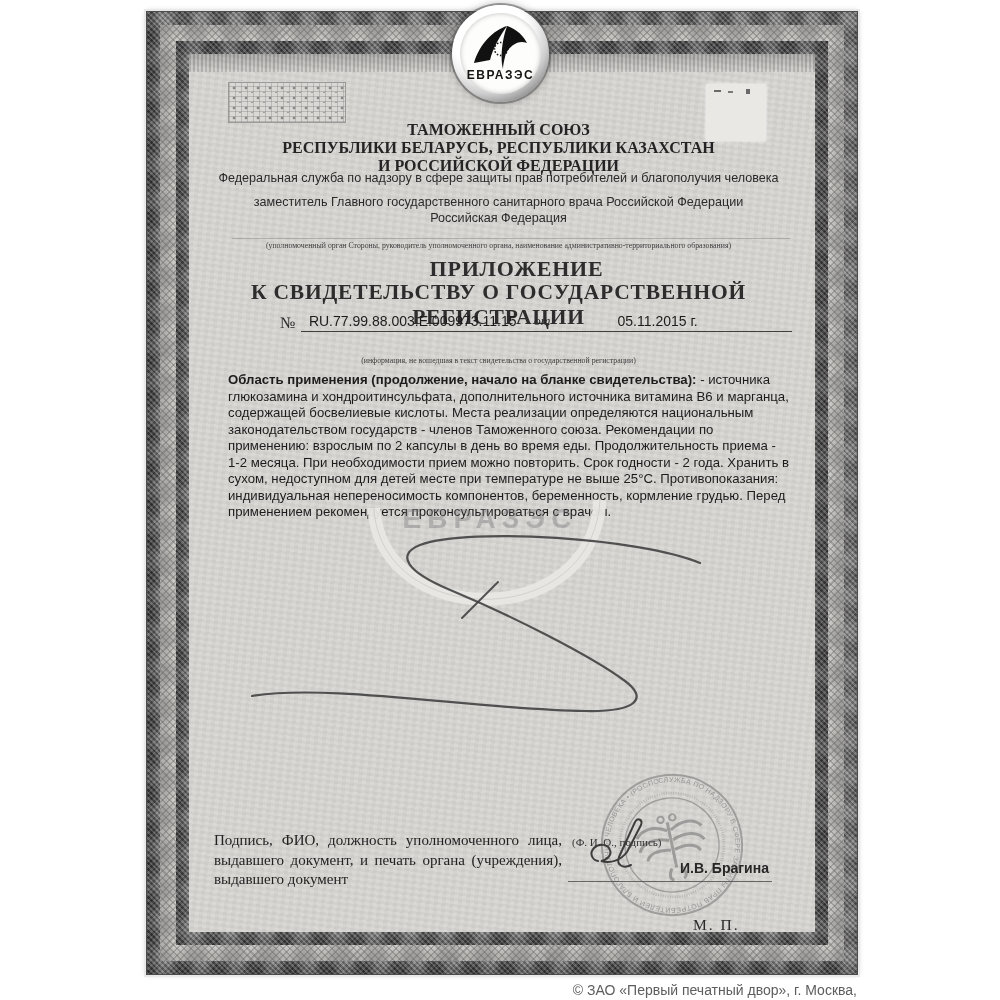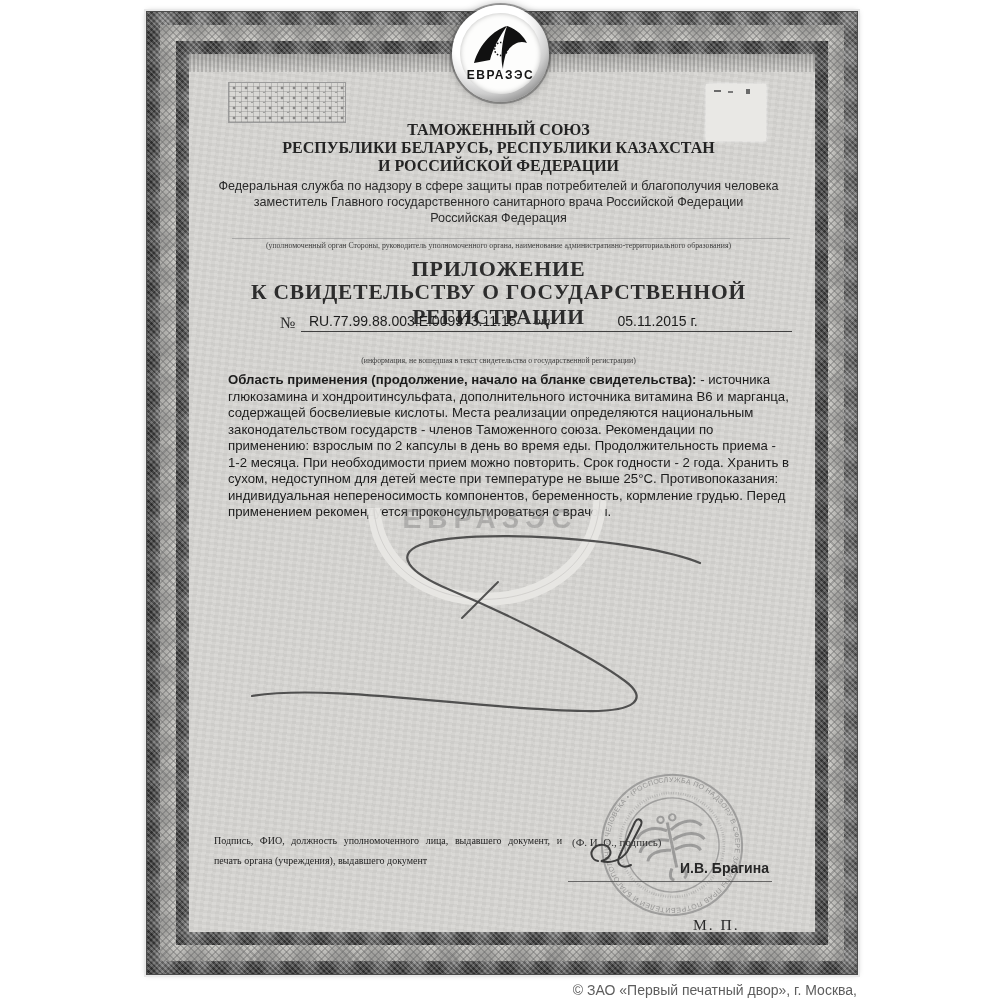--- a/index.html
+++ b/index.html
@@ -59,41 +59,41 @@
   .logo-text{position:absolute;left:0;right:0;bottom:13px;text-align:center;
     font:bold 12px/12px "Liberation Sans",sans-serif;letter-spacing:1.5px;color:#161616;}
 
   
   .centered{position:absolute;left:190px;width:617px;text-align:center;}
   .org-line{font-family:"Liberation Serif",serif;font-weight:bold;font-size:16px;line-height:18px;color:#242424;}
   .agency-line{font-size:12.6px;line-height:16px;color:#2a2a2a;}
   .tiny-caption{font-family:"Liberation Serif",serif;font-size:7.8px;color:#3c3c3c;}
   .blank-rule{position:absolute;left:232px;top:238px;width:558px;height:1px;background:#8d8d8d;opacity:.55;}
   .title-line{font-family:"Liberation Serif",serif;font-weight:bold;color:#2d2d2d;letter-spacing:.8px;}
-  .title-1{top:256px;font-size:22px;}
+  .title-1{top:256px;font-size:22px;padding-left:18px;}
   .title-2{top:280px;font-size:21.5px;}
 
   .reg-row{position:absolute;left:280px;top:313px;width:512px;display:flex;align-items:flex-end;}
   .reg-no{font-family:"Liberation Serif",serif;font-size:16px;color:#2a2a2a;padding-right:6px;}
   .reg-line{flex:1;display:flex;align-items:flex-end;border-bottom:1.5px solid #3f3f3f;padding-bottom:2px;}
   .reg-number{flex:2.6;text-align:center;font-size:14px;color:#1c1c1c;}
   .reg-from{font-family:"Liberation Serif",serif;font-size:13.5px;color:#2a2a2a;padding:0 10px;font-style:italic;}
   .reg-date{flex:1.6;text-align:right;font-size:14px;color:#1c1c1c;}
   .reg-tail{flex:1.1;}
 
   .body-block{position:absolute;left:228px;top:372px;width:562px;font-size:13.2px;line-height:16.5px;color:#1c1c1c;}
   .body-heading{font-weight:bold;}
 
   .watermark-text{position:absolute;left:380px;top:504px;width:220px;text-align:center;
     font:bold 28px/30px "Liberation Sans",sans-serif;letter-spacing:6px;color:rgba(118,118,118,.40);}
 
   .abs-svg{position:absolute;}
 
   .sign-note{position:absolute;left:214px;top:831px;width:348px;text-align:justify;
-    font-family:"Liberation Serif",serif;font-size:10px;line-height:19.5px;color:#222;}
+    font-family:"Liberation Serif",serif;font-size:15px;line-height:19.5px;color:#222;}
   .approver-name{position:absolute;left:680px;top:860px;font-size:14px;font-weight:600;color:#262626;}
   .fio-rule{position:absolute;left:568px;top:881px;width:204px;height:1px;background:#4a4a4a;opacity:.8;}
   .fio-caption{position:absolute;left:572px;top:836px;font-family:"Liberation Serif",serif;font-size:11px;color:#333;}
   .mp-mark{position:absolute;left:693px;top:896px;font-family:"Liberation Serif",serif;font-size:15.5px;
     letter-spacing:2px;color:#2a2a2a;margin-top:20px;}
 
   .print-footer{position:absolute;left:540px;top:982px;width:317px;text-align:right;
     font-size:14px;color:#5d5d5d;}
 
   .stamp-svg text{font-family:"Liberation Sans",sans-serif;}
@@ -110,21 +110,21 @@
       </div>
     </div>
   </div>
 
   <div class="deco-block"></div>
   <div class="white-box"></div>
 
   <div class="centered org-line" style="top:121px">ТАМОЖЕННЫЙ СОЮЗ</div>
   <div class="centered org-line" style="top:139px">РЕСПУБЛИКИ БЕЛАРУСЬ, РЕСПУБЛИКИ КАЗАХСТАН</div>
   <div class="centered org-line" style="top:157px">И РОССИЙСКОЙ ФЕДЕРАЦИИ</div>
-  <div class="centered agency-line" style="top:178px">Федеральная служба по надзору в сфере защиты прав потребителей и благополучия человека</div>
+  <div class="centered agency-line" style="top:170px">Федеральная служба по надзору в сфере защиты прав потребителей и благополучия человека</div>
   <div class="centered agency-line" style="top:210px">Российская Федерация</div>
   <div class="centered agency-line" style="top:194px">заместитель Главного государственного санитарного врача Российской Федерации</div>
 
   <div class="blank-rule"></div>
   <div class="centered tiny-caption" style="top:241px">(уполномоченный орган Стороны, руководитель уполномоченного органа, наименование административно-территориального образования)</div>
 
   <div class="centered title-line title-1">ПРИЛОЖЕНИЕ</div>
   <div class="centered title-line title-2">К СВИДЕТЕЛЬСТВУ О ГОСУДАРСТВЕННОЙ РЕГИСТРАЦИИ</div>
 
   <div class="reg-row">

